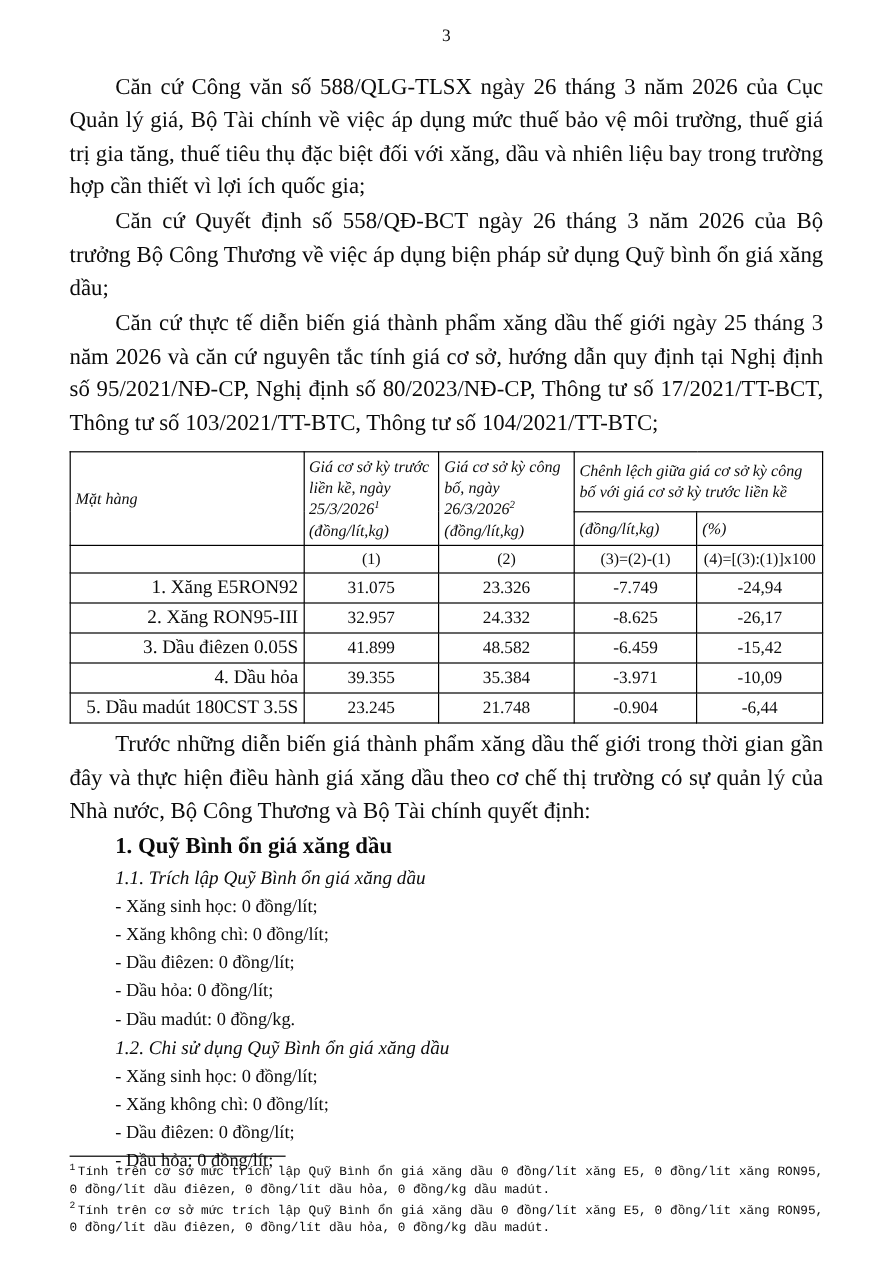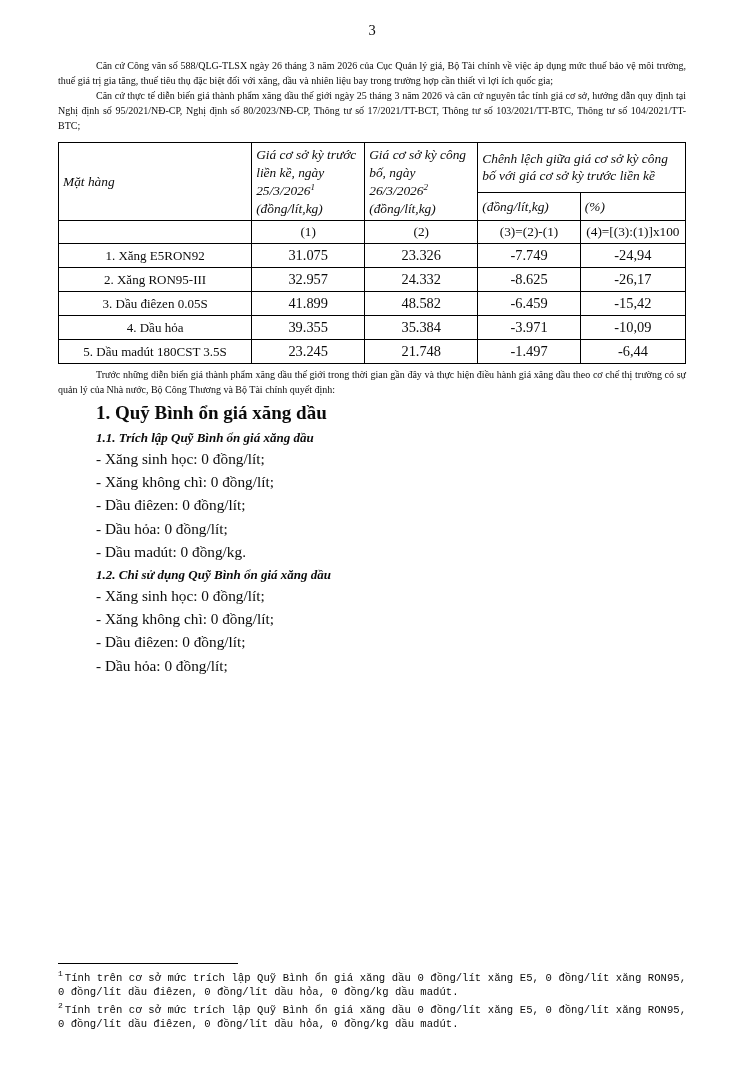--- a/index.html
+++ b/index.html
@@ -22,21 +22,21 @@
     box-sizing: border-box;
     padding: 22px 58px 0 58px;
   }
   .page-number {
     text-align: center;
     font-size: 14.5px;
     margin-bottom: 20px;
   }
   p.para {
     margin: 0 0 1px 0;
-    font-size: 10px;
+    font-size: 19px;
     line-height: 1.465;
     text-align: justify;
     text-indent: 38px;
   }
   table.price-table {
     width: 100%;
     border-collapse: collapse;
     margin: 9px 0 4px 0;
     font-size: 13.6px;
   }
@@ -60,46 +60,46 @@
     width: 113px;
   }
   .col-diff-abs { width: 100px; }
   .col-diff-pct { width: 108px; }
   .num-row td {
     text-align: center;
     font-size: 13.3px;
     padding: 2px 4px;
   }
   .cell-item {
-    text-align: center;
+    text-align: right;
     padding-left: 6px;
-    font-size: 13px;
+    font-size: 16px;
   }
   .cell-num {
     text-align: center;
     font-size: 14.4px;
   }
   .sup {
     font-size: 9px;
     vertical-align: super;
   }
   .sub-heading {
     margin: 0 0 1px 0;
     font-size: 19px;
     line-height: 1.465;
     text-indent: 38px;
     font-weight: bold;
   }
   .sub-heading-italic {
     margin: 0 0 1px 0;
-    font-size: 13px;
+    font-size: 16px;
     line-height: 1.465;
     text-indent: 38px;
     font-style: italic;
-    font-weight: bold;
+    font-weight: normal;
   }
   .list-line {
     margin: 0 0 1px 0;
     font-size: 15.3px;
     line-height: 1.465;
     text-indent: 38px;
   }
   .footnotes {
     position: absolute;
     left: 58px;
@@ -126,20 +126,21 @@
   }
 </style>
 </head>
 <body>
 
 <div class="page">
 
   <div class="page-number">3</div>
 
   <p class="para">Căn cứ Công văn số 588/QLG-TLSX ngày 26 tháng 3 năm 2026 của Cục Quản lý giá, Bộ Tài chính về việc áp dụng mức thuế bảo vệ môi trường, thuế giá trị gia tăng, thuế tiêu thụ đặc biệt đối với xăng, dầu và nhiên liệu bay trong trường hợp cần thiết vì lợi ích quốc gia;</p>
+  <p class="para">Căn cứ Quyết định số 558/QĐ-BCT ngày 26 tháng 3 năm 2026 của Bộ trưởng Bộ Công Thương về việc áp dụng biện pháp sử dụng Quỹ bình ổn giá xăng dầu;</p>
   <p class="para">Căn cứ thực tế diễn biến giá thành phẩm xăng dầu thế giới ngày 25 tháng 3 năm 2026 và căn cứ nguyên tắc tính giá cơ sở, hướng dẫn quy định tại Nghị định số 95/2021/NĐ-CP, Nghị định số 80/2023/NĐ-CP, Thông tư số 17/2021/TT-BCT, Thông tư số 103/2021/TT-BTC, Thông tư số 104/2021/TT-BTC;</p>
 
   <table class="price-table">
     <tbody>
       <tr>
         <td class="col-item th-head" rowspan="2">Mặt hàng</td>
         <td class="col-prev th-head" rowspan="2">
           <span>Giá cơ sở kỳ trước liền kề, ngày 25/3/2026</span><span class="sup">1</span><br>
           <span>(đồng/lít,kg)</span>
         </td>
@@ -186,21 +187,21 @@
         <td class="cell-item">4. Dầu hỏa</td>
         <td class="cell-num">39.355</td>
         <td class="cell-num">35.384</td>
         <td class="cell-num">-3.971</td>
         <td class="cell-num">-10,09</td>
       </tr>
       <tr>
         <td class="cell-item">5. Dầu madút 180CST 3.5S</td>
         <td class="cell-num">23.245</td>
         <td class="cell-num">21.748</td>
-        <td class="cell-num">-1.497</td>
+        <td class="cell-num">-0.904</td>
         <td class="cell-num">-6,44</td>
       </tr>
     </tbody>
   </table>
 
   <p class="para">Trước những diễn biến giá thành phẩm xăng dầu thế giới trong thời gian gần đây và thực hiện điều hành giá xăng dầu theo cơ chế thị trường có sự quản lý của Nhà nước, Bộ Công Thương và Bộ Tài chính quyết định:</p>
 
   <p class="sub-heading">1. Quỹ Bình ổn giá xăng dầu</p>
   <p class="sub-heading-italic">1.1. Trích lập Quỹ Bình ổn giá xăng dầu</p>
 

